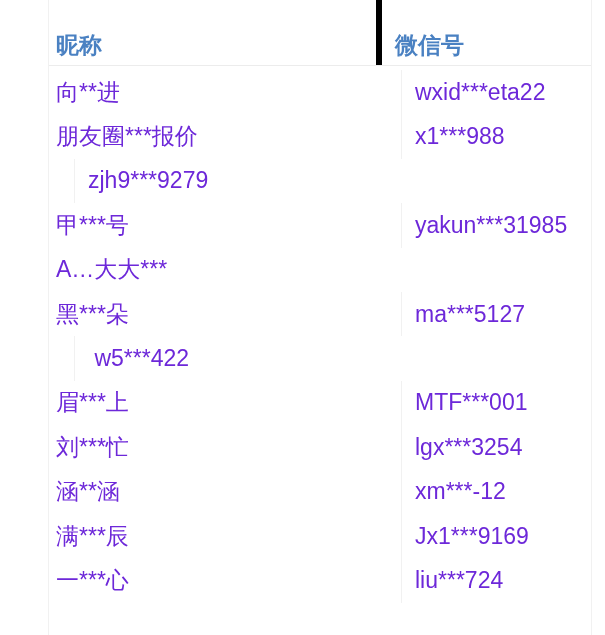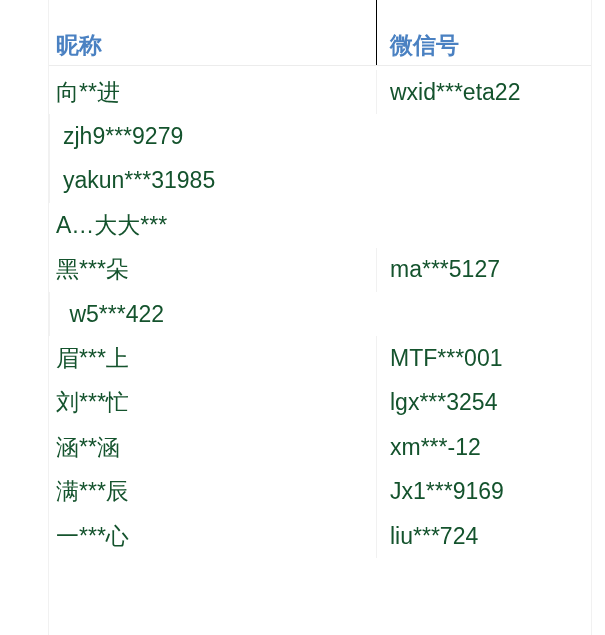--- a/index.html
+++ b/index.html
@@ -42,63 +42,69 @@
     font-size: 23px;
     line-height: 27px;
     font-weight: bold;
     color: #4a81c2;
     white-space: pre;
     box-sizing: border-box;
   }
   .header-cell.col-nickname { padding-left: 7px; }
   .header-cell.col-wechat {
     padding-left: 13px;
-    border-left: 1px solid #000000;
+    border-left: 6px solid #000000;
   }
   .rows { padding-top: 4px; }
   .row {
     display: grid;
     grid-template-columns: 327px 1fr;
     height: 44.4px;
   }
   .cell {
     display: flex;
     align-items: center;
     font-size: 23px;
-    color: #14532d;
+    color: #6d28d9;
     white-space: pre;
     box-sizing: border-box;
     overflow: hidden;
   }
   .cell.col-nickname { padding-left: 7px; }
   .cell.col-wechat {
     padding-left: 13px;
     border-left: 1px solid #f1f1f1;
+    margin-left: 25px;
   }
 </style>
 </head>
 <body>
 
 <div class="page">
   <div class="table">
 
     <div class="header-row">
       <div class="header-cell col-nickname">昵称</div>
       <div class="header-cell col-wechat">微信号</div>
     </div>
 
     <div class="rows">
       <div class="row">
         <div class="cell col-nickname">向**进</div>
         <div class="cell col-wechat">wxid***eta22</div>
       </div>
       <div class="row">
+        <div class="cell col-nickname">朋友圈***报价</div>
+        <div class="cell col-wechat">x1***988</div>
+      </div>
+      <div class="row">
         <div class="cell col-wechat">zjh9***9279</div>
       </div>
       <div class="row">
+        <div class="cell col-nickname">甲***号</div>
         <div class="cell col-wechat">yakun***31985</div>
       </div>
       <div class="row">
         <div class="cell col-nickname">A…大大***</div>
       </div>
       <div class="row">
         <div class="cell col-nickname">黑***朵</div>
         <div class="cell col-wechat">ma***5127</div>
       </div>
       <div class="row">

